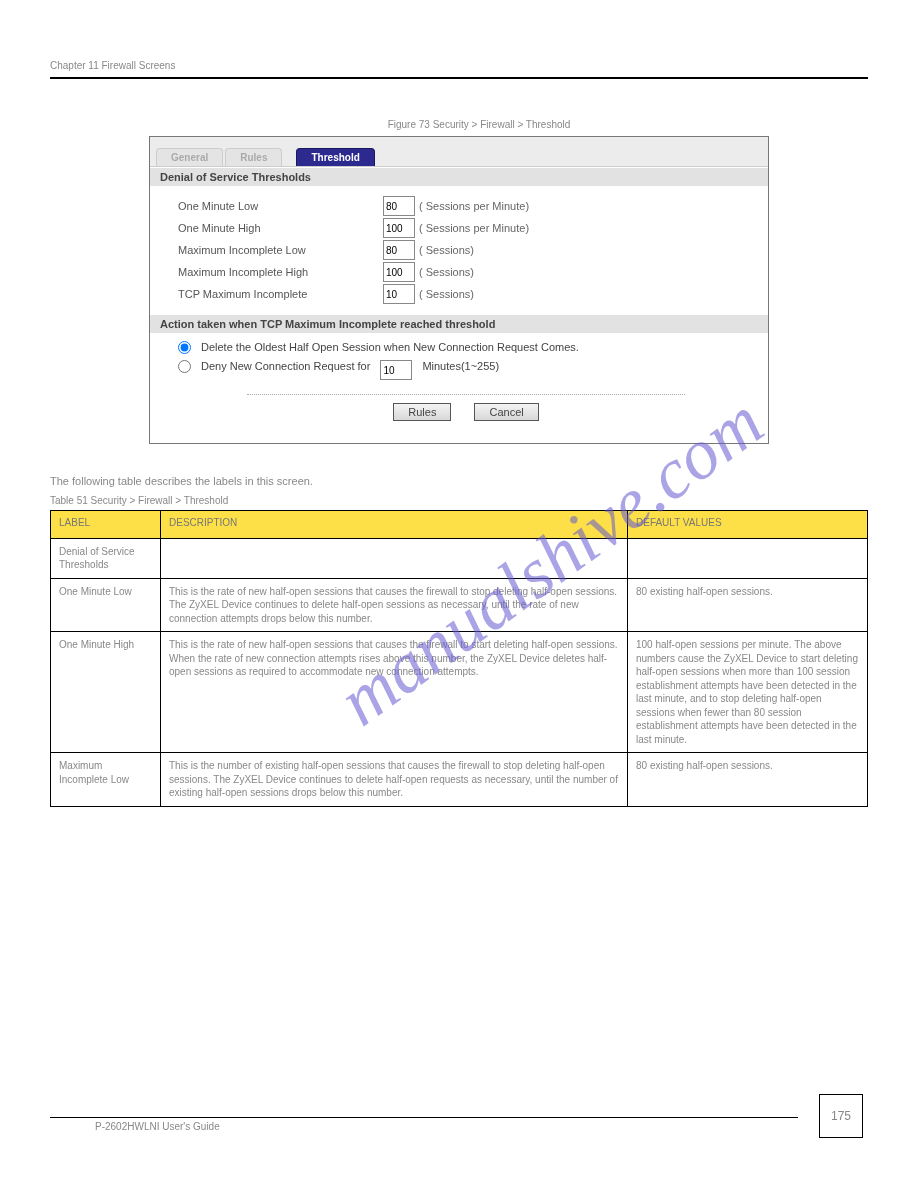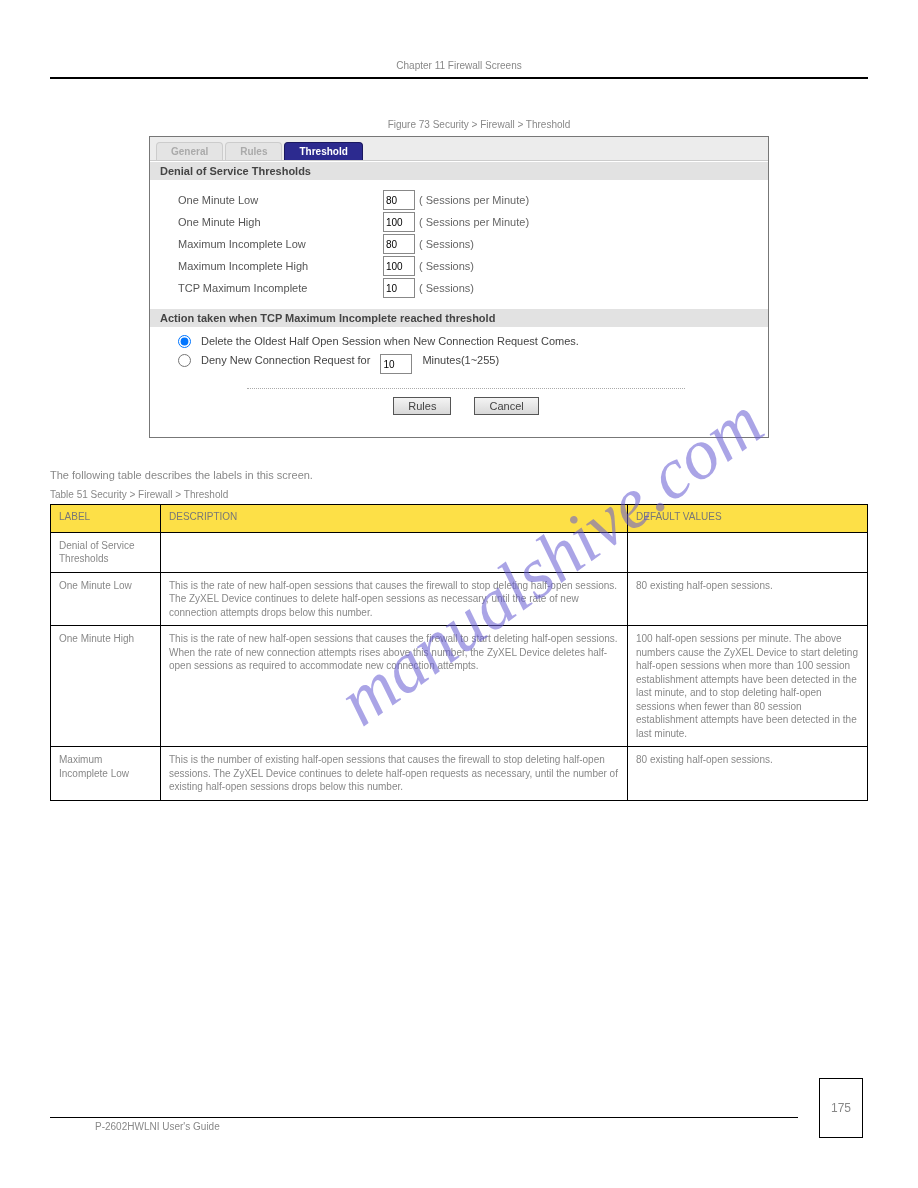--- a/index.html
+++ b/index.html
@@ -7,52 +7,53 @@
     width: 918px;
     height: 1188px;
     background: #fff;
     font-family: Arial, sans-serif;
     font-size: 11px;
     color: #333;
     position: relative;
     padding: 60px 50px 50px 50px;
   }
   .top-rule { border-top: 2px solid #000; margin: 0 0 40px 0; }
-  .header-text { font-size: 10px; color: #888; text-align: center; margin-bottom: 6px; }
+  .header-text { font-size: 10px; color: #888; text-align: left; margin-bottom: 6px; }
 
   .screenshot-frame {
     border: 1.5px solid #777;
     width: 620px;
     margin: 0 auto 30px auto;
     background: #fff;
   }
   .tabbar {
     display: flex;
     align-items: flex-end;
-    height: 24px;
+    height: 30px;
     background: #ececec;
     border-bottom: 1px solid #ccc;
     padding-left: 6px;
   }
   .tab {
     padding: 3px 14px;
     font-size: 10px;
     font-weight: bold;
     color: #aaa;
     background: #e4e4e4;
     border: 1px solid #ccc;
     border-bottom: none;
     border-radius: 4px 4px 0 0;
     margin-right: 2px;
     cursor: pointer;
   }
   .tab.active {
     background: #2c2a8f;
     color: #fff;
     border-color: #1a185f;
+    margin-left: 12px;
   }
   .section-head {
     background: #e2e2e2;
     color: #444;
     font-size: 11px;
     font-weight: bold;
     padding: 3px 10px;
     border-top: 1px solid #fff;
   }
   .form-area { padding: 10px 14px 8px 28px; }
@@ -132,21 +133,21 @@
     bottom: 70px;
     left: 50px;
     right: 120px;
     border-top: 1.5px solid #000;
   }
   .page-box {
     position: absolute;
     bottom: 50px;
     right: 55px;
     width: 44px;
-    height: 60px;
+    height: 44px;
     border: 1.5px solid #000;
     display: flex;
     align-items: center;
     justify-content: center;
     font-size: 12px;
     color: #888;
   }
   .footer-text {
     position: absolute;
     bottom: 56px;

